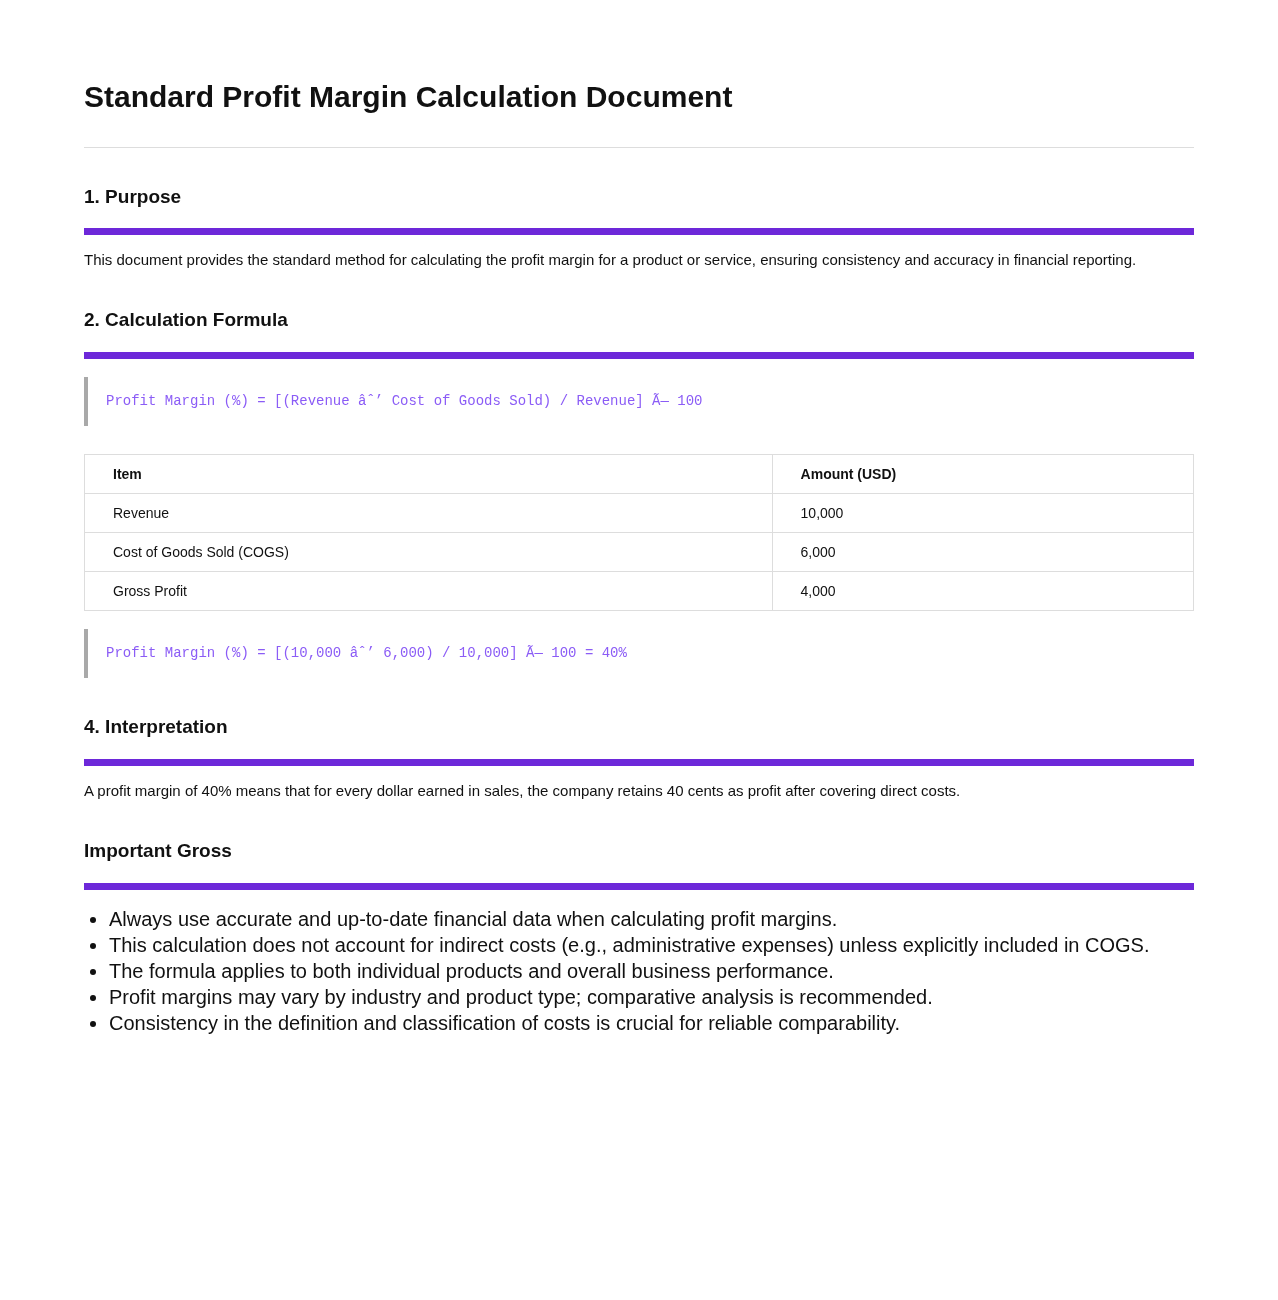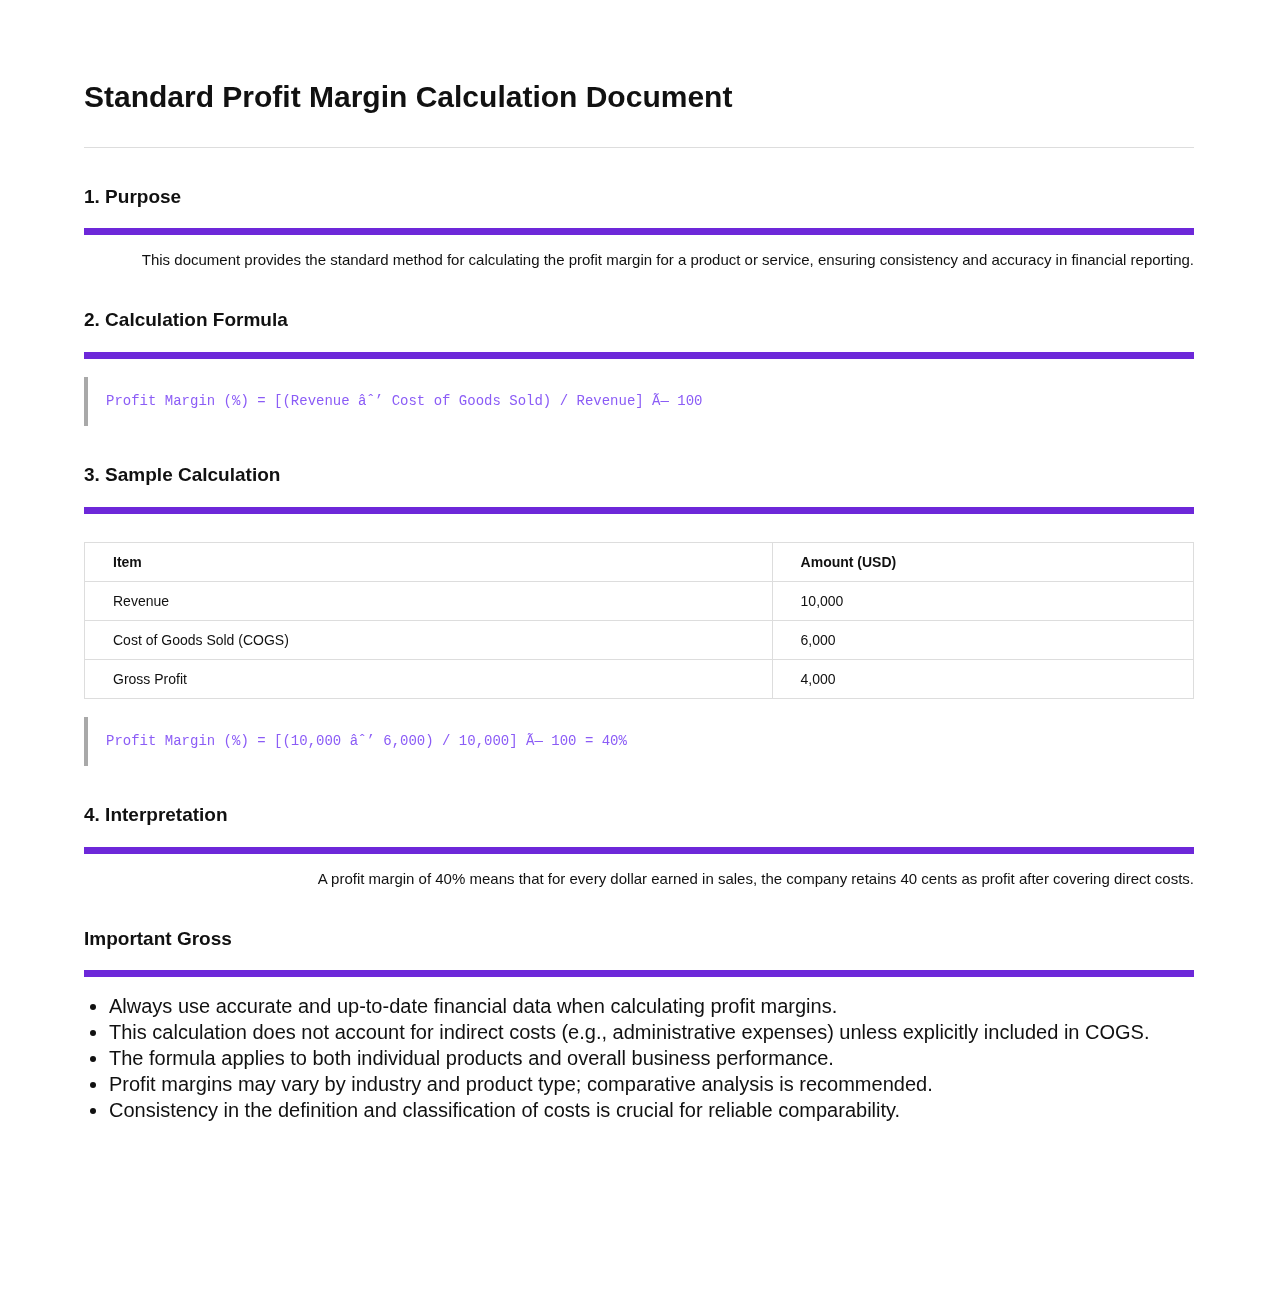--- a/index.html
+++ b/index.html
@@ -28,21 +28,20 @@
     line-height: 1.2;
     font-weight: bold;
     margin: 38px 0 0 0;
     padding-bottom: 20px;
     border-bottom: 7px solid #6d28d9;
   }
   p.body-text {
     font-size: 15px;
     line-height: 22px;
     margin: 14px 0 0 0;
-    text-align: right;
   }
   .codeblock {
     margin-top: 18px;
     border-left: 4px solid #a9a9a9;
     padding: 16px 0 17px 18px;
     font-family: "Liberation Mono", "DejaVu Sans Mono", monospace;
     font-size: 14px;
     line-height: 16px;
     white-space: pre;
     color: #8b5cf6;
@@ -79,21 +78,20 @@
 <div class="page">
 
   <h1 class="doc-title">Standard Profit Margin Calculation Document</h1>
 
   <h2 class="section-heading">1. Purpose</h2>
   <p class="body-text">This document provides the standard method for calculating the profit margin for a product or service, ensuring consistency and accuracy in financial reporting.</p>
 
   <h2 class="section-heading">2. Calculation Formula</h2>
   <div class="codeblock">Profit Margin (%) = [(Revenue âˆ’ Cost of Goods Sold) / Revenue] Ã— 100</div>
 
-  <h2 class="section-heading">3. Sample Calculation</h2>
 
   <table class="calc-table">
     <thead>
       <tr>
         <th class="col-item">Item</th>
         <th class="col-amount">Amount (USD)</th>
       </tr>
     </thead>
     <tbody>
       <tr>

